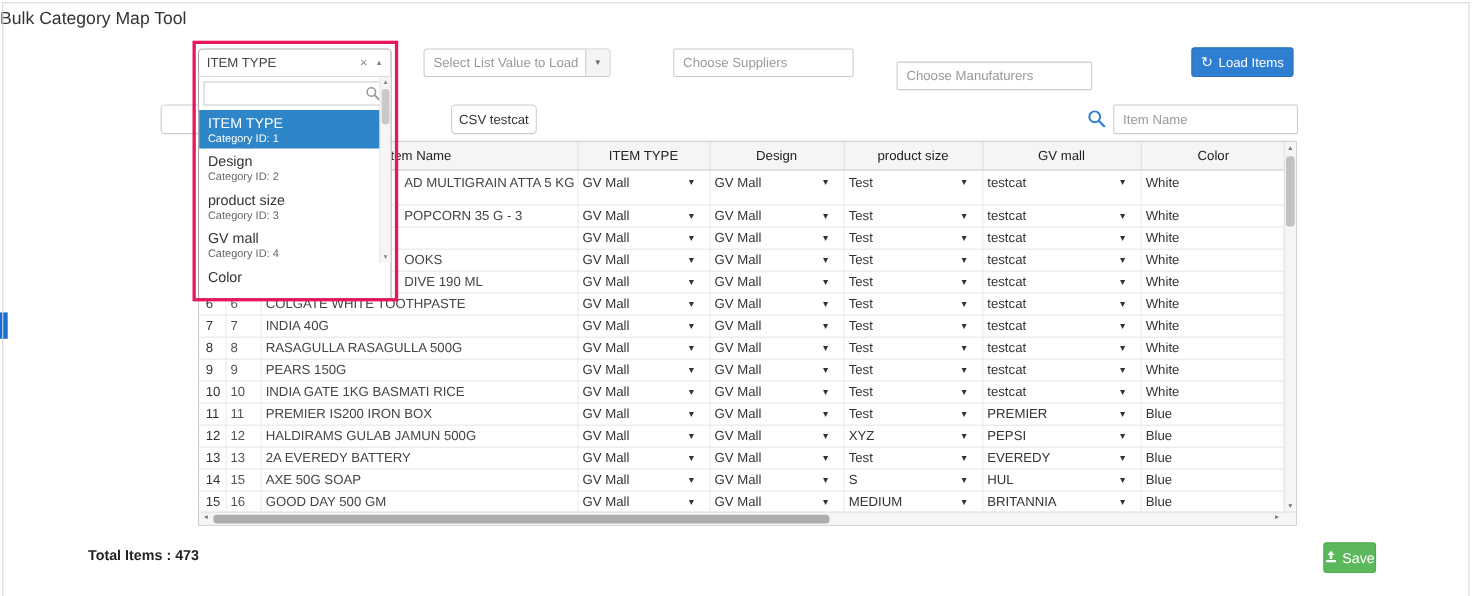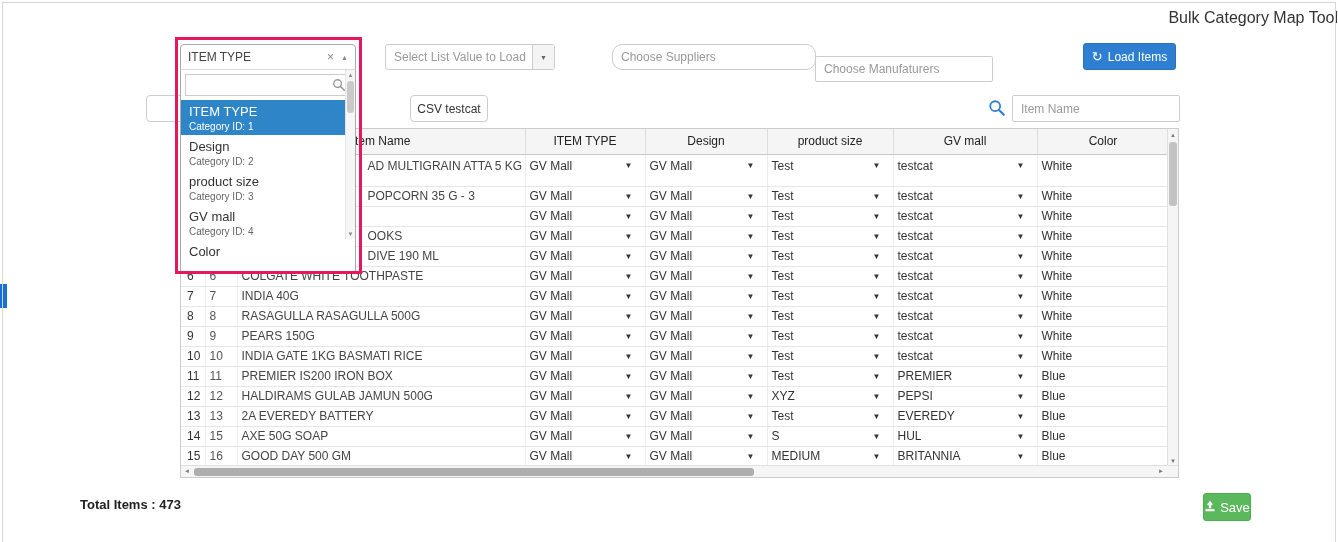--- a/index.html
+++ b/index.html
@@ -1,28 +1,28 @@
 <!DOCTYPE html>
 <html><head>
 <meta charset="utf-8">
 <style>
   * { box-sizing: border-box; margin: 0; padding: 0; }
   html,body { width:1338px; height:542px; overflow:hidden; background:#fff;
     font-family:"Liberation Sans", sans-serif; position:relative; }
   .frame { position:absolute; left:2px; right:2px; top:2px; bottom:0;
     border:1px solid #d6d6d6; border-bottom:none; pointer-events:none; z-index:50; }
 
-  .page-title { position:absolute; top:9px; left:0; width:100%; text-align:right;
+  .page-title { position:absolute; top:9px; left:0; width:100%; text-align:left;
     font-size:16px; color:#333; }
 
   
   .txt { position:absolute; height:26px; border:1px solid #ccc; border-radius:2px;
     font-size:12px; padding:0 8px; color:#555; background:#fff; outline:none; }
   .txt::placeholder { color:#999; }
-  .inp-suppliers { left:612px; top:44px; width:204px;border-radius:10px; }
+  .inp-suppliers { left:612px; top:44px; width:164px; }
   .inp-manufacturers { left:815px; top:44px; width:178px;margin-top:12px; }
   .inp-itemname { left:1012px; top:95px; width:168px; height:27px; }
 
   .list-select { position:absolute; left:385px; top:44px; width:170px; height:26px;
     border:1px solid #ccc; border-radius:3px; background:#fff; display:flex; cursor:pointer; }
   .ls-text { flex:1; color:#999; font-size:12px; line-height:24px; padding:0 8px;
     white-space:nowrap; overflow:hidden; }
   .ls-btn { width:22px; border-left:1px solid #ccc; background:#f4f4f4; display:flex;
     align-items:center; justify-content:center; font-size:7px; color:#666; }
 

